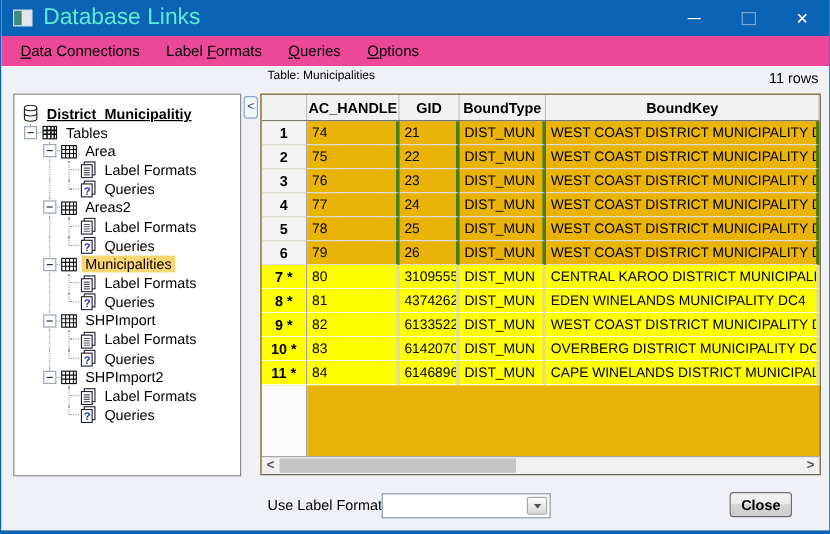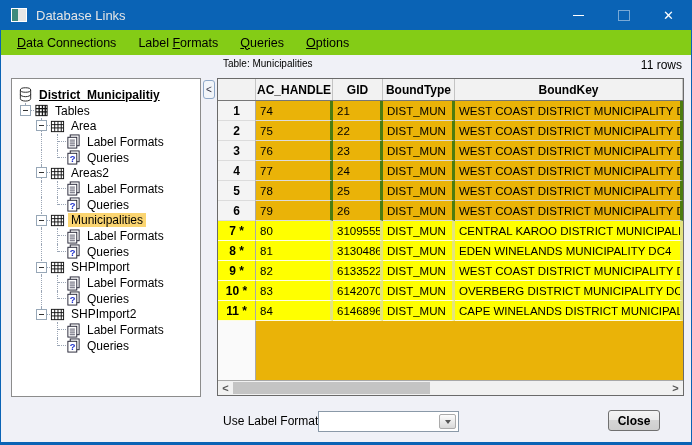--- a/index.html
+++ b/index.html
@@ -15,28 +15,28 @@
     border-left:1px solid var(--titlebar);
     border-right:1px solid var(--titlebar);
     border-bottom:3px solid var(--titlebar);
   }
   
   .titlebar{position:absolute;left:0;top:0;right:0;height:30px;background:var(--titlebar);
     display:flex;align-items:center;}
   .app-icon{width:14px;height:12px;margin:0 9px 0 10px;border:1px solid #fff;display:flex;flex:none;}
   .app-icon .l{width:6px;background:#3E8A7C;}
   .app-icon .r{flex:1;background:#E6E6E6;}
-  .title-text{color:#e5e5e5;font-size:13px;}
+  .title-text{color:#5eead4;font-size:19px;}
   .win-btns{margin-left:auto;display:flex;height:100%;}
   .win-btn{width:45px;height:100%;display:flex;align-items:center;justify-content:center;}
   .glyph-min{width:11px;border-top:1px solid #fff;}
   .glyph-max{width:10px;height:9px;border:1px solid rgba(255,255,255,.45);}
   .glyph-close{color:#fff;font-size:13px;line-height:13px;}
   
-  .menubar{position:absolute;left:0;top:30px;right:0;height:25px;background:#84cc16;
+  .menubar{position:absolute;left:0;top:30px;right:0;height:25px;background:#ec4899;
     display:flex;align-items:center;padding-left:8px;font-size:12.5px;}
   .menu-item{padding:4px 8px;margin-right:6px;white-space:nowrap;}
   
   .tbl-caption{position:absolute;left:222px;top:58px;font-size:10px;}
   .row-count{position:absolute;right:9px;top:58px;font-size:12px;}
   
   .tree{position:absolute;left:10px;top:78px;width:190px;height:319px;background:#fff;
     border:1px solid #8C8C8C;box-sizing:border-box;overflow:hidden;padding-top:8px;}
   .trow{display:flex;align-items:center;height:15.7px;padding-left:6px;font-size:12px;white-space:nowrap;}
   .cell{width:16px;height:15.7px;position:relative;flex:none;}
@@ -403,21 +403,21 @@
         <div class="g-row hl">
           <div class="td c0">7 *</div>
           <div class="td c1">80</div>
           <div class="td c2">3109555</div>
           <div class="td c3">DIST_MUN</div>
           <div class="td c4">CENTRAL KAROO DISTRICT MUNICIPALITY DC</div>
         </div>
         <div class="g-row hl">
           <div class="td c0">8 *</div>
           <div class="td c1">81</div>
-          <div class="td c2">3130486</div>
+          <div class="td c2">4374262</div>
           <div class="td c3">DIST_MUN</div>
           <div class="td c4">EDEN WINELANDS MUNICIPALITY DC4</div>
         </div>
         <div class="g-row hl">
           <div class="td c0">9 *</div>
           <div class="td c1">82</div>
           <div class="td c2">6133522</div>
           <div class="td c3">DIST_MUN</div>
           <div class="td c4">WEST COAST DISTRICT MUNICIPALITY DC1</div>
         </div>

